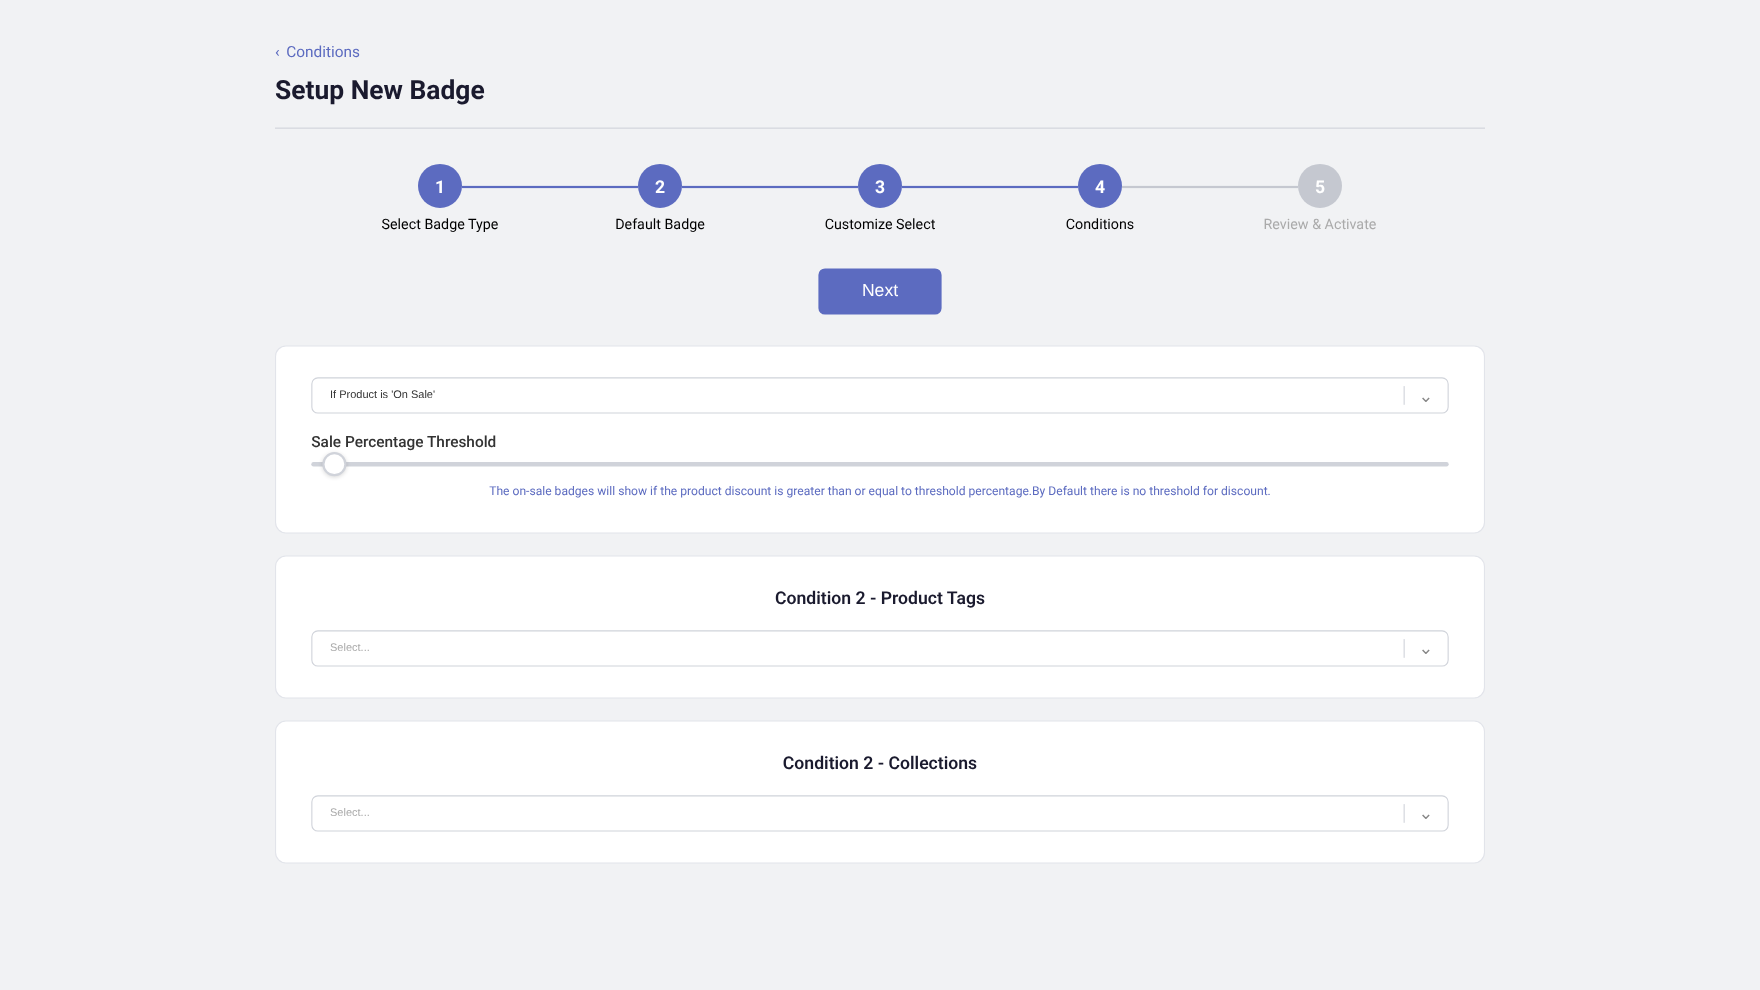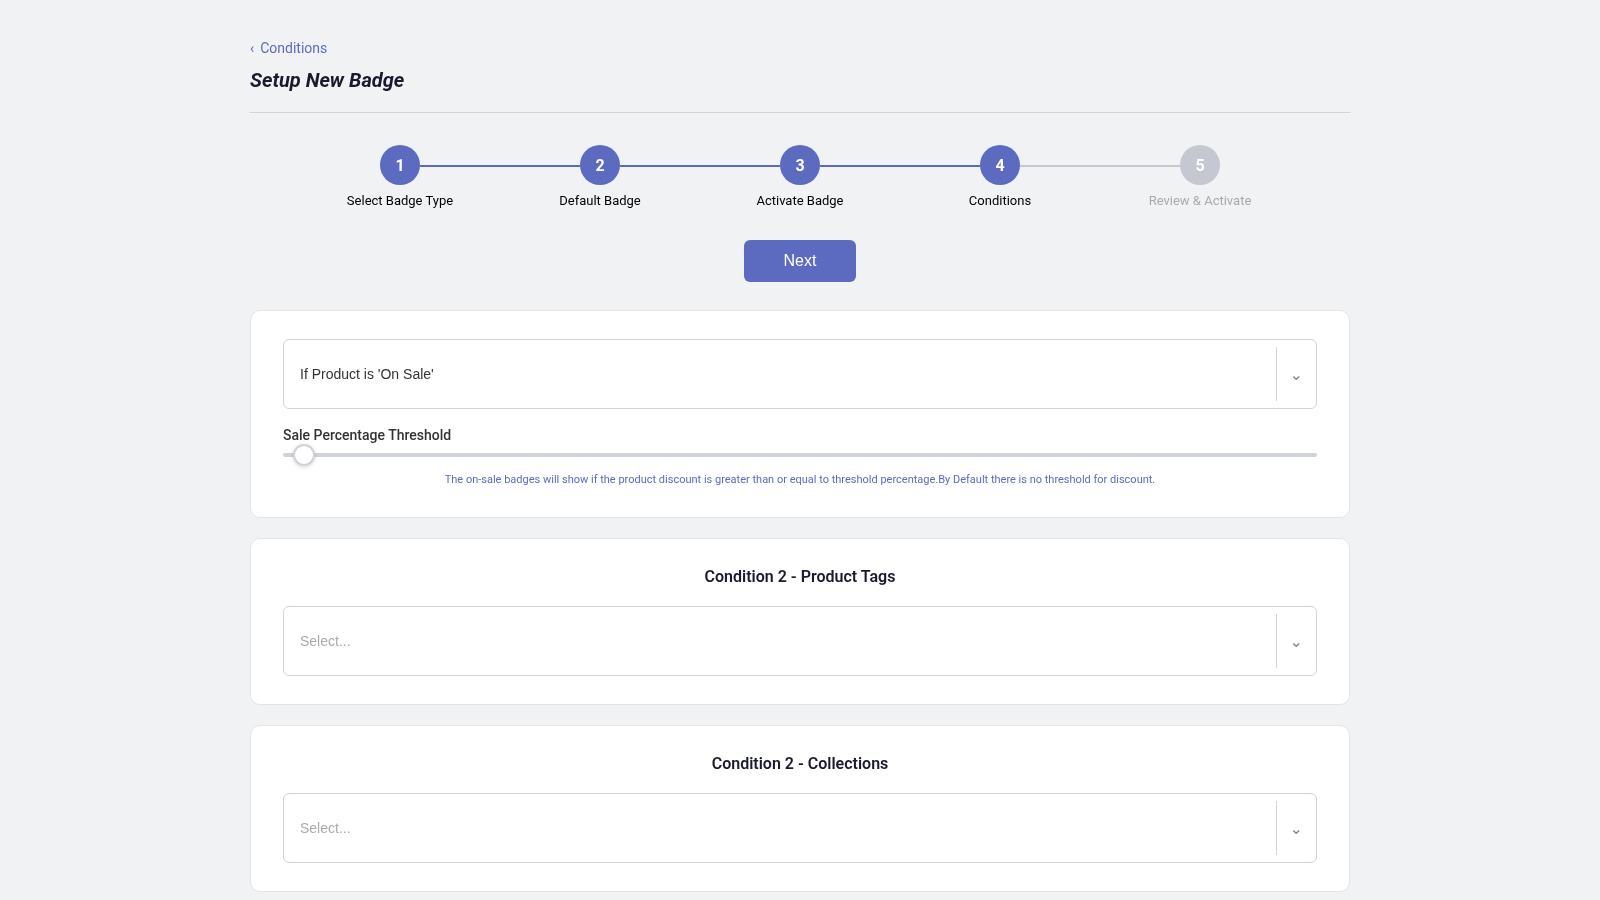--- a/index.html
+++ b/index.html
@@ -17,25 +17,24 @@
     .breadcrumb {
       display: flex;
       align-items: center;
       gap: 6px;
       color: #5c6bc0;
       font-size: 14px;
       margin-bottom: 12px;
       cursor: pointer;
     }
     .page-title {
-      font-size: 20px;
+      font-size: 24px;
       font-weight: 700;
       color: #1a1a2e;
       margin-bottom: 20px;
-      font-style: italic;
     }
     .divider {
       border: none;
       border-top: 1px solid #d0d3da;
       margin-bottom: 32px;
     }
     
     .stepper {
       display: flex;
       align-items: flex-start;
@@ -123,24 +122,24 @@
       color: #1a1a2e;
       text-align: center;
       margin-bottom: 20px;
     }
     .select-wrapper {
       position: relative;
       width: 100%;
     }
     .select-field {
       width: 100%;
-      padding: 26px 16px;
+      padding: 10px 16px;
       border: 1px solid #d0d3da;
       border-radius: 6px;
-      font-size: 14px;
+      font-size: 10px;
       color: #333;
       background: #fff;
       appearance: none;
       cursor: pointer;
       outline: none;
     }
     .select-field.placeholder {
       color: #aaa;
     }
     .select-chevron {
@@ -223,21 +222,21 @@
 
     <div class="step-item">
       <div class="step-circle active">2</div>
       <span class="step-connector active"></span>
       <span class="step-label">Default Badge</span>
     </div>
 
     <div class="step-item">
       <div class="step-circle active">3</div>
       <span class="step-connector active"></span>
-      <span class="step-label">Activate Badge</span>
+      <span class="step-label">Customize Select</span>
     </div>
 
     <div class="step-item">
       <div class="step-circle active">4</div>
       <span class="step-connector"></span>
       <span class="step-label">Conditions</span>
     </div>
 
     <div class="step-item">
       <div class="step-circle inactive">5</div>

